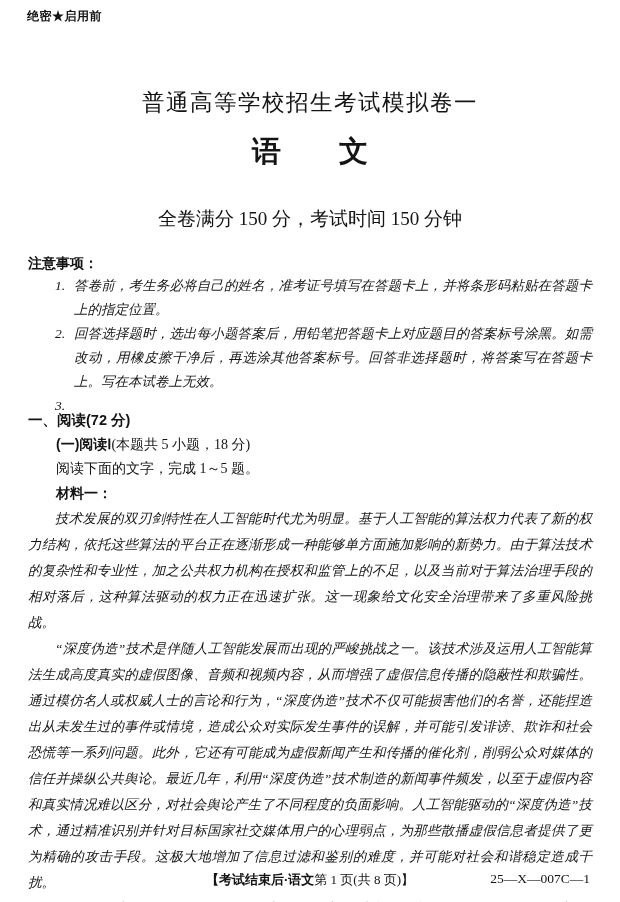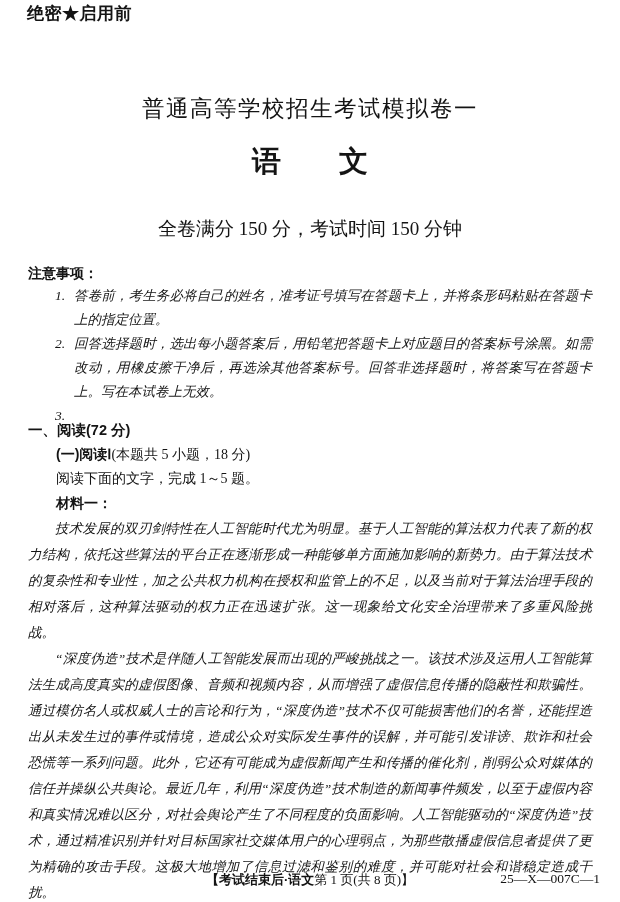--- a/index.html
+++ b/index.html
@@ -8,29 +8,29 @@
     width: 620px;
     height: 902px;
     margin: 0 auto;
     background: #ffffff;
     color: #141414;
     font-family: "Liberation Serif", serif;
     overflow: hidden;
   }
   .classification {
     position: absolute;
-    top: 2px;
+    top: 8px;
     left: 27px;
     font-family: "Liberation Sans", sans-serif;
     font-weight: bold;
-    font-size: 17px;
+    font-size: 12px;
     letter-spacing: 0.5px;
   }
   .exam-title {
-    margin: 18px;
+    margin: 12px;
     padding-top: 75px;
     text-align: center;
     font-size: 22.5px;
     font-weight: normal;
     letter-spacing: 1.5px;
   }
   .subject-title {
     margin: 0;
     margin-top: 14px;
     text-align: center;
@@ -90,21 +90,21 @@
     bottom: 13px;
     left: 0;
     width: 100%;
     font-size: 13px;
   }
   .footer-center { text-align: center; }
   .footer-volume { font-family: "Liberation Sans", sans-serif; font-weight: bold; }
   .footer-pageinfo { }
   .footer-code {
     position: absolute;
-    right: 20px;
+    right: 30px;
     top: 0;
     font-size: 13.5px;
   }
 </style>
 </head>
 <body>
 
 <div class="page">
 
   <div class="classification">绝密★启用前</div>

